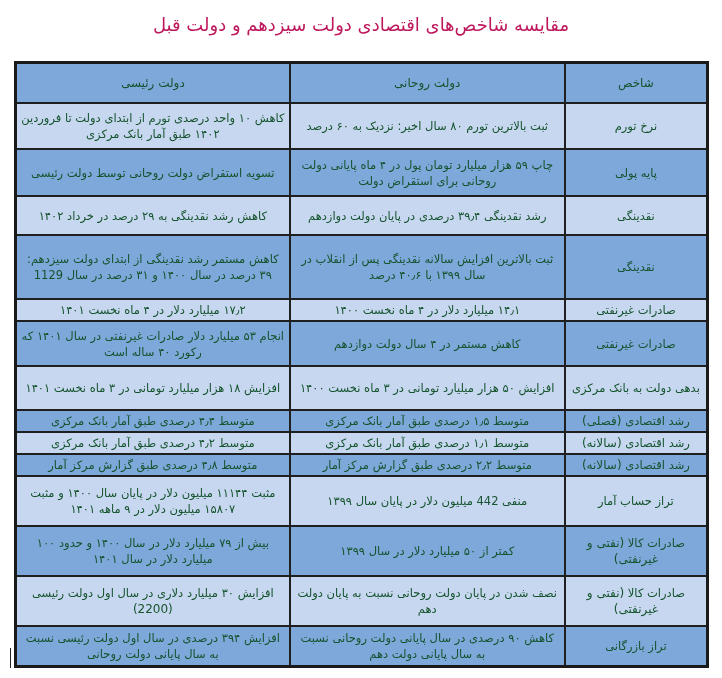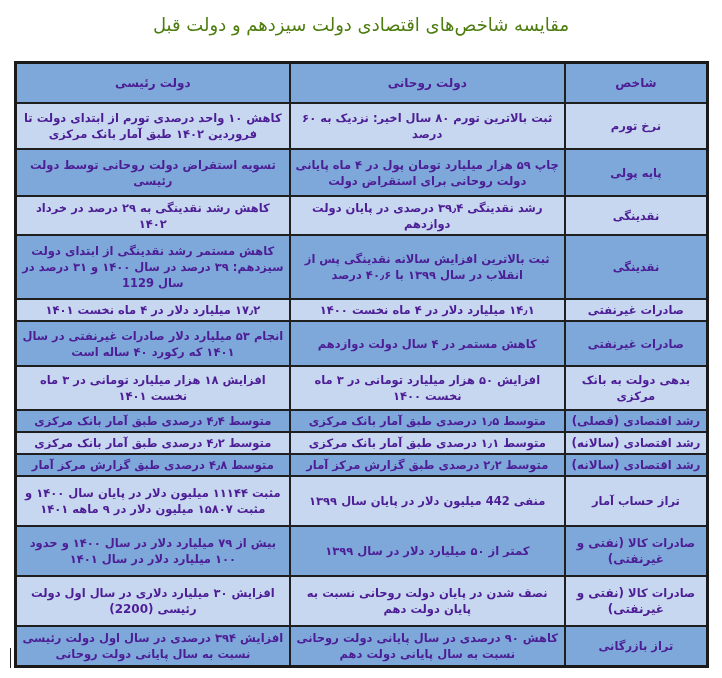--- a/index.html
+++ b/index.html
@@ -1,19 +1,19 @@
 <!DOCTYPE html>
 <html><head>
 <meta charset="utf-8">
 <style>
   html,body{margin:0;padding:0;background:#ffffff;}
   body{width:722px;height:678px;position:relative;overflow:hidden;font-family:"DejaVu Sans",sans-serif;}
-  .title{position:absolute;top:14px;left:0;width:722px;text-align:center;font-size:18px;color:#4d7c0f;direction:rtl;}
+  .title{position:absolute;top:14px;left:0;width:722px;text-align:center;font-size:18px;color:#be185d;direction:rtl;}
   .tbl{position:absolute;left:14px;top:61px;width:695px;border-collapse:collapse;direction:rtl;table-layout:fixed;border:3px solid #1a1a1a;}
-  .tbl td,.tbl th{border:2px solid #1f1f1f;text-align:center;vertical-align:middle;font-size:11.5px;line-height:16px;padding:2px 4px;color:#4c1d95;font-weight:bold;}
+  .tbl td,.tbl th{border:2px solid #1f1f1f;text-align:center;vertical-align:middle;font-size:11.5px;line-height:16px;padding:2px 4px;color:#14532d;font-weight:normal;}
   .tbl th{height:34px;font-size:12px;}
   .dark{background:#7ea8da;}
   .light{background:#c7d7ef;}
   .col-a{width:140px;}
   .col-b{width:270px;}
   .col-c{width:269px;}
   .small{font-size:12px;}
   .cursor{position:absolute;left:10px;top:648px;width:1px;height:20px;background:#222;}
 </style>
 </head>

